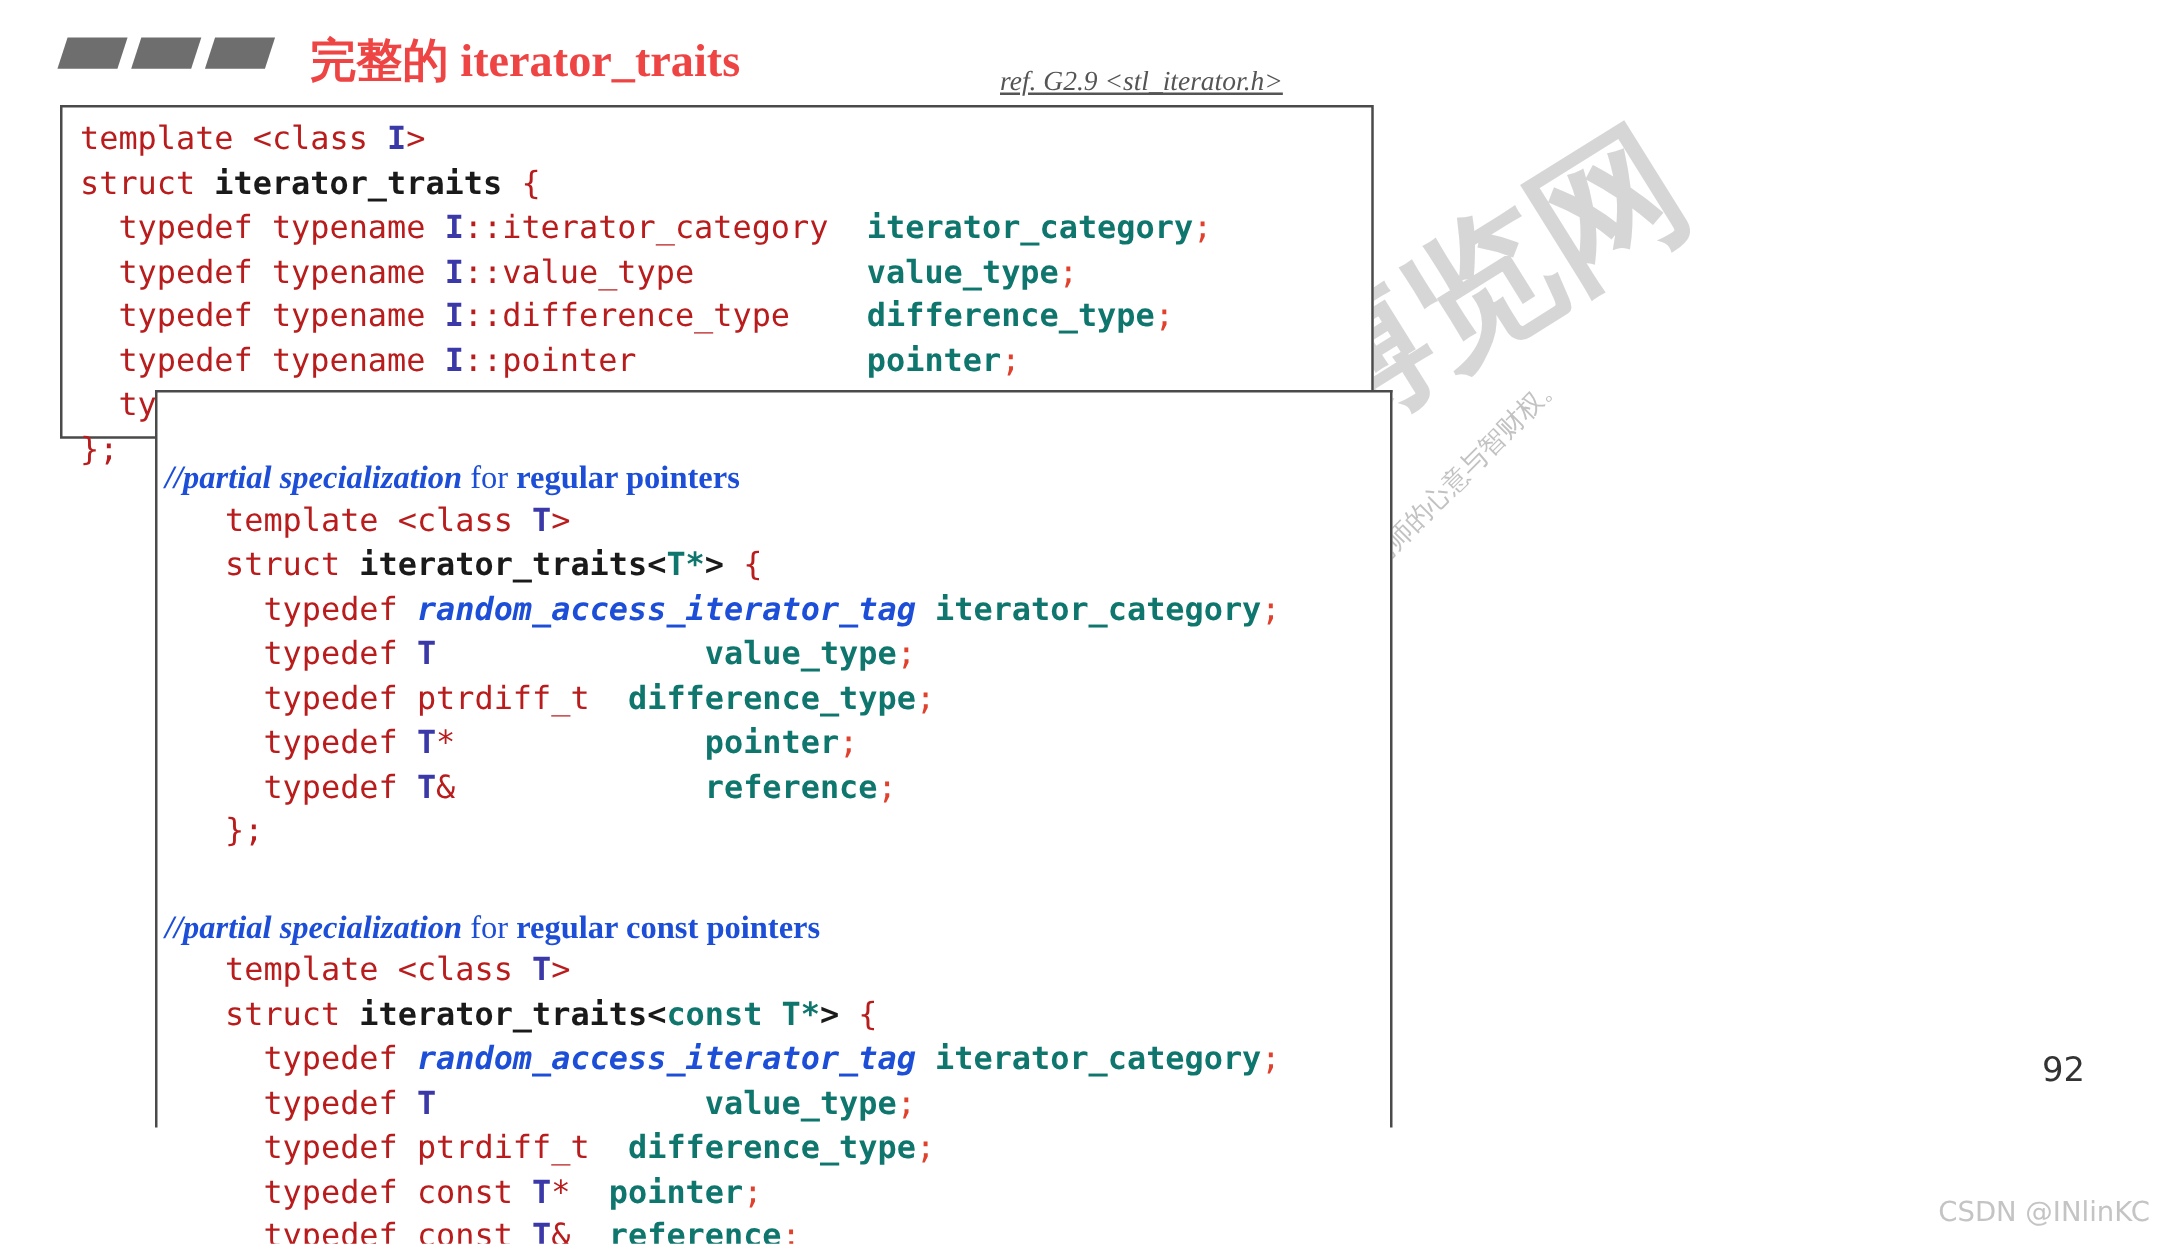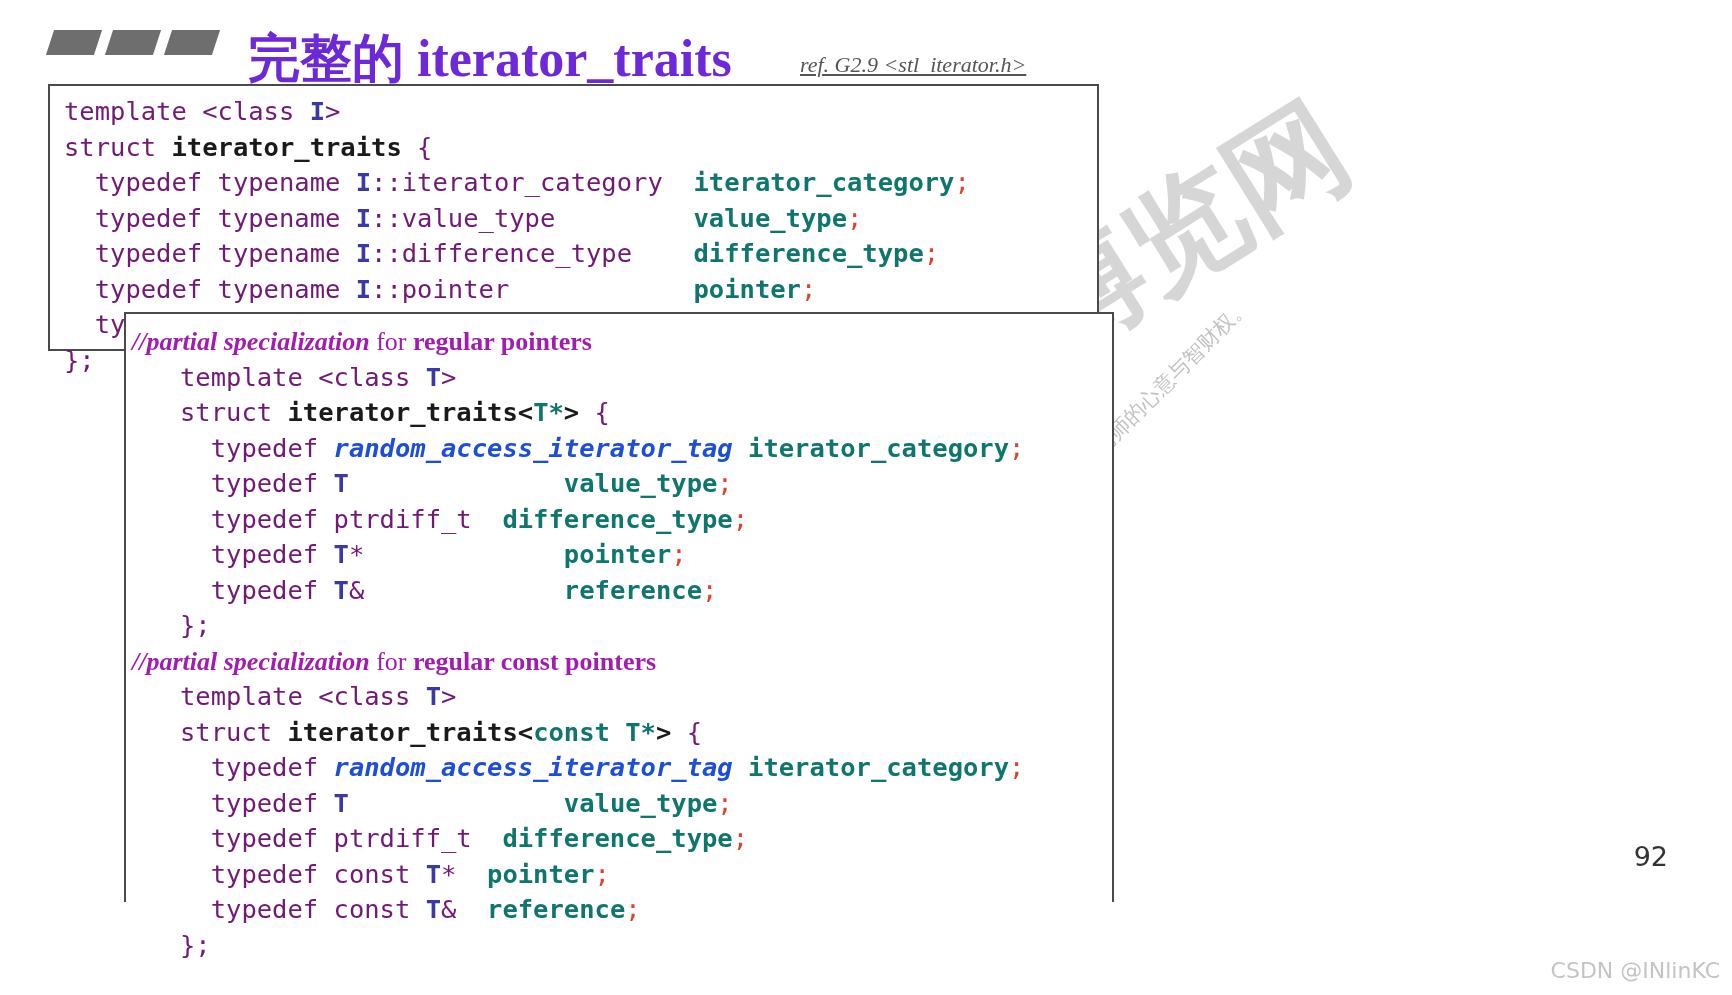--- a/index.html
+++ b/index.html
@@ -89,23 +89,23 @@
     display: block;
     width: 48px;
     height: 25px;
     background: #6e6e6e;
     transform: skewX(-18deg);
   }
   .title {
     position: absolute;
     left: 248px;
     top: 24px;
-    font-size: 52px;
+    font-size: 37px;
     font-weight: 700;
-    color: #6d28d9;
+    color: #ef4444;
     white-space: nowrap;
     letter-spacing: 0px;
   }
   .title .cn {
     font-family: "DejaVu Sans", sans-serif;
   }
   .ref {
     position: absolute;
     left: 800px;
     top: 52px;
@@ -148,29 +148,30 @@
   }
   .line { white-space: pre; }
   #box-primary .line { padding-left: 14px; }
   #box-partial .line { padding-left: 6px; margin-left: 48px; }
 
   .kw-blue   { color: #3b39a8; font-weight: 700; }
   .kw-red    { color: #0f766e; font-weight: 700; }
   .kw-redpl  { color: #e0402c; }
   .kw-green  { color: #1d4ed8; font-weight: 700; font-style: italic; }
   .bold-dark { color: #1a1a1a; font-weight: 700; }
-  .gray      { color: #701a75; }
+  .gray      { color: #b91c1c; }
 
   .comment {
     font-family: "Liberation Serif", "DejaVu Serif", serif;
     font-size: 26px;
     line-height: 35.5px;
-    color: #a21caf;
+    color: #1d4ed8;
     white-space: pre;
     padding-left: 6px;
+    margin-top: 40px;
   }
   .comment .it { font-style: italic; font-weight: 700; }
   .comment .bd { font-weight: 700; }
 
   
   .page-num {
     position: absolute;
     right: 64px;
     top: 805px;
     font-family: "DejaVu Sans", sans-serif;

